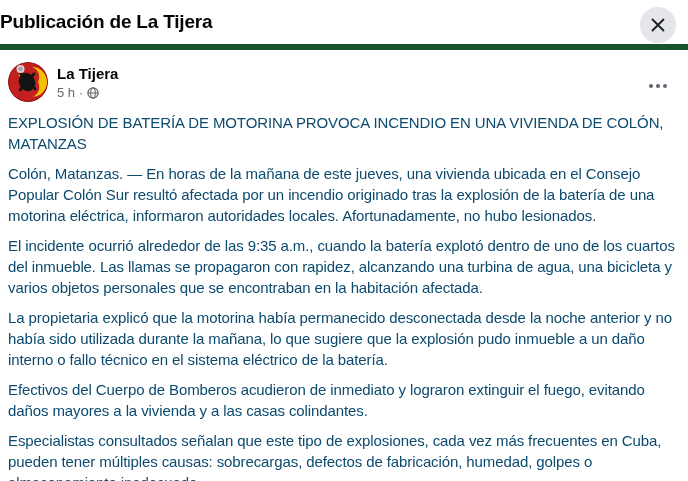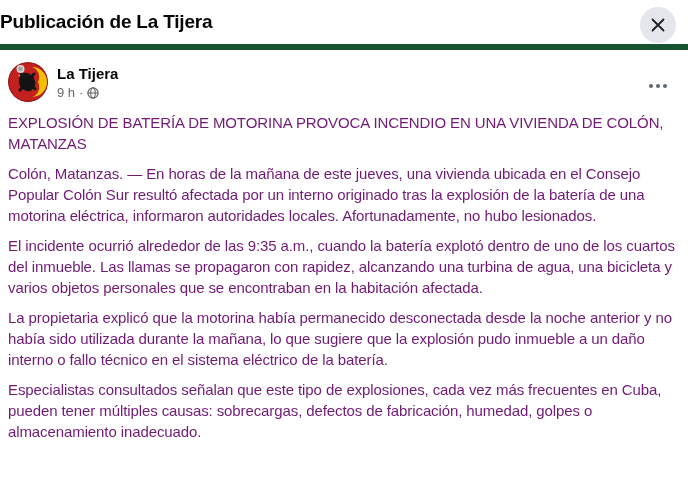--- a/index.html
+++ b/index.html
@@ -111,21 +111,21 @@
     border-radius: 50%;
     display: block;
   }
   
   .post-body {
     padding-top: 2px;
   }
   .post-body p {
     font-size: 15px;
     line-height: 21px;
-    color: #701a75;
+    color: #0c4a6e;
     margin-bottom: 9px;
     letter-spacing: -0.1px;
   }
 </style>
 </head>
 <body>
 
 <div class="dialog">
 
   <div class="dialog-header">
@@ -152,40 +152,41 @@
           <ellipse cx="19" cy="20" rx="8" ry="9.5" transform="rotate(-28 19 20)" fill="#141414"></ellipse>
           <path d="M12 28 L26 12 M13 12 L27 27" stroke="#141414" stroke-width="3" stroke-linecap="round"></path>
 
           <circle cx="12.5" cy="7" r="4" fill="#d9d9d9"></circle>
           <circle cx="12.5" cy="7" r="2.4" fill="#a8a8a8"></circle>
         </svg>
       </a>
       <div class="meta">
         <a class="author">La Tijera</a>
         <div class="sub">
-          <span class="ts">9 h</span>
+          <span class="ts">5 h</span>
           <span>·</span>
           <svg width="12" height="12" viewBox="0 0 12 12">
             <circle cx="6" cy="6" r="5.1" fill="none" stroke="#65676b" stroke-width="1.3"></circle>
             <ellipse cx="6" cy="6" rx="2.3" ry="5.1" fill="none" stroke="#65676b" stroke-width="1.1"></ellipse>
             <path d="M1 6 H11" stroke="#65676b" stroke-width="1.1"></path>
           </svg>
         </div>
       </div>
       <button class="more-btn" aria-label="Más opciones">
         <span class="dots">
             <i></i>
             <i></i>
             <i></i>
           </span>
       </button>
     </div>
 
     <div class="post-body">
       <p>EXPLOSIÓN DE BATERÍA DE MOTORINA PROVOCA INCENDIO EN UNA VIVIENDA DE COLÓN, MATANZAS</p>
-      <p>Colón, Matanzas. — En horas de la mañana de este jueves, una vivienda ubicada en el Consejo Popular Colón Sur resultó afectada por un interno originado tras la explosión de la batería de una motorina eléctrica, informaron autoridades locales. Afortunadamente, no hubo lesionados.</p>
+      <p>Colón, Matanzas. — En horas de la mañana de este jueves, una vivienda ubicada en el Consejo Popular Colón Sur resultó afectada por un incendio originado tras la explosión de la batería de una motorina eléctrica, informaron autoridades locales. Afortunadamente, no hubo lesionados.</p>
       <p>El incidente ocurrió alrededor de las 9:35 a.m., cuando la batería explotó dentro de uno de los cuartos del inmueble. Las llamas se propagaron con rapidez, alcanzando una turbina de agua, una bicicleta y varios objetos personales que se encontraban en la habitación afectada.</p>
       <p>La propietaria explicó que la motorina había permanecido desconectada desde la noche anterior y no había sido utilizada durante la mañana, lo que sugiere que la explosión pudo inmueble a un daño interno o fallo técnico en el sistema eléctrico de la batería.</p>
+      <p>Efectivos del Cuerpo de Bomberos acudieron de inmediato y lograron extinguir el fuego, evitando daños mayores a la vivienda y a las casas colindantes.</p>
       <p>Especialistas consultados señalan que este tipo de explosiones, cada vez más frecuentes en Cuba, pueden tener múltiples causas: sobrecargas, defectos de fabricación, humedad, golpes o almacenamiento inadecuado.</p>
     </div>
 
   </div>
 </div>
 
 </body></html>

